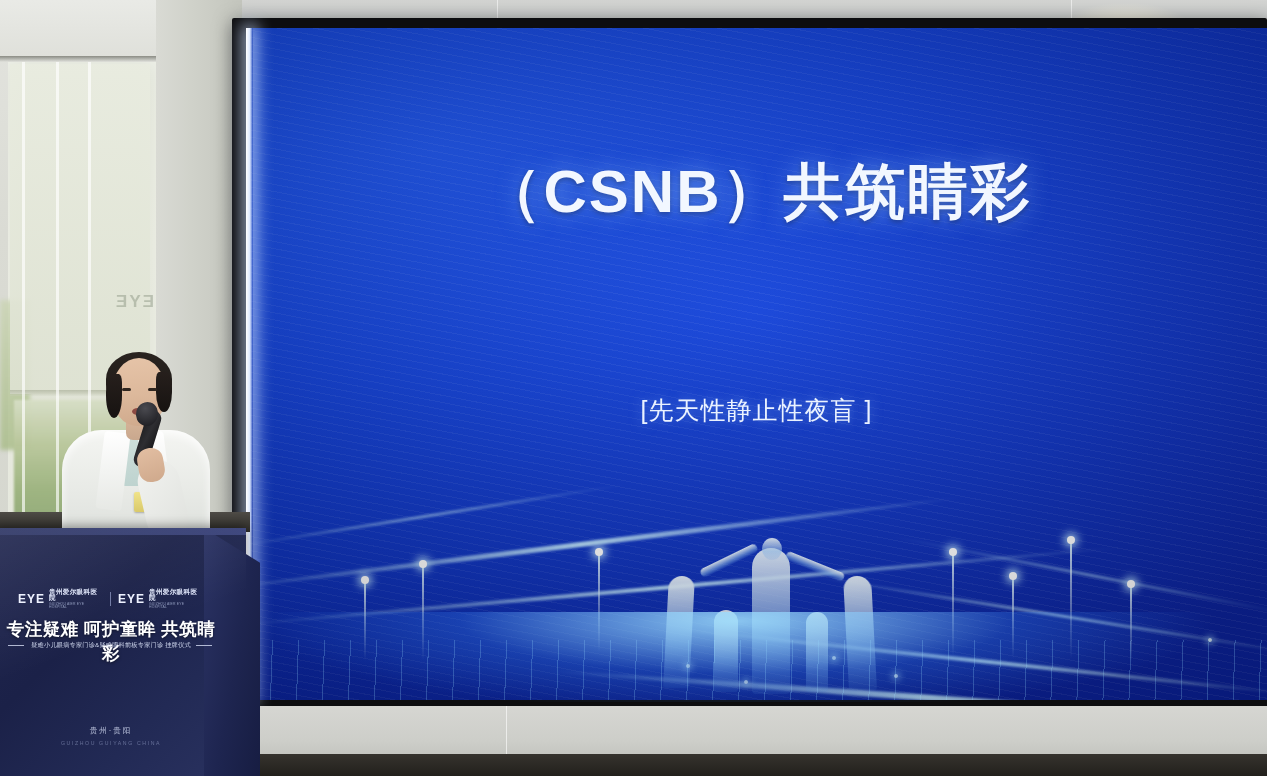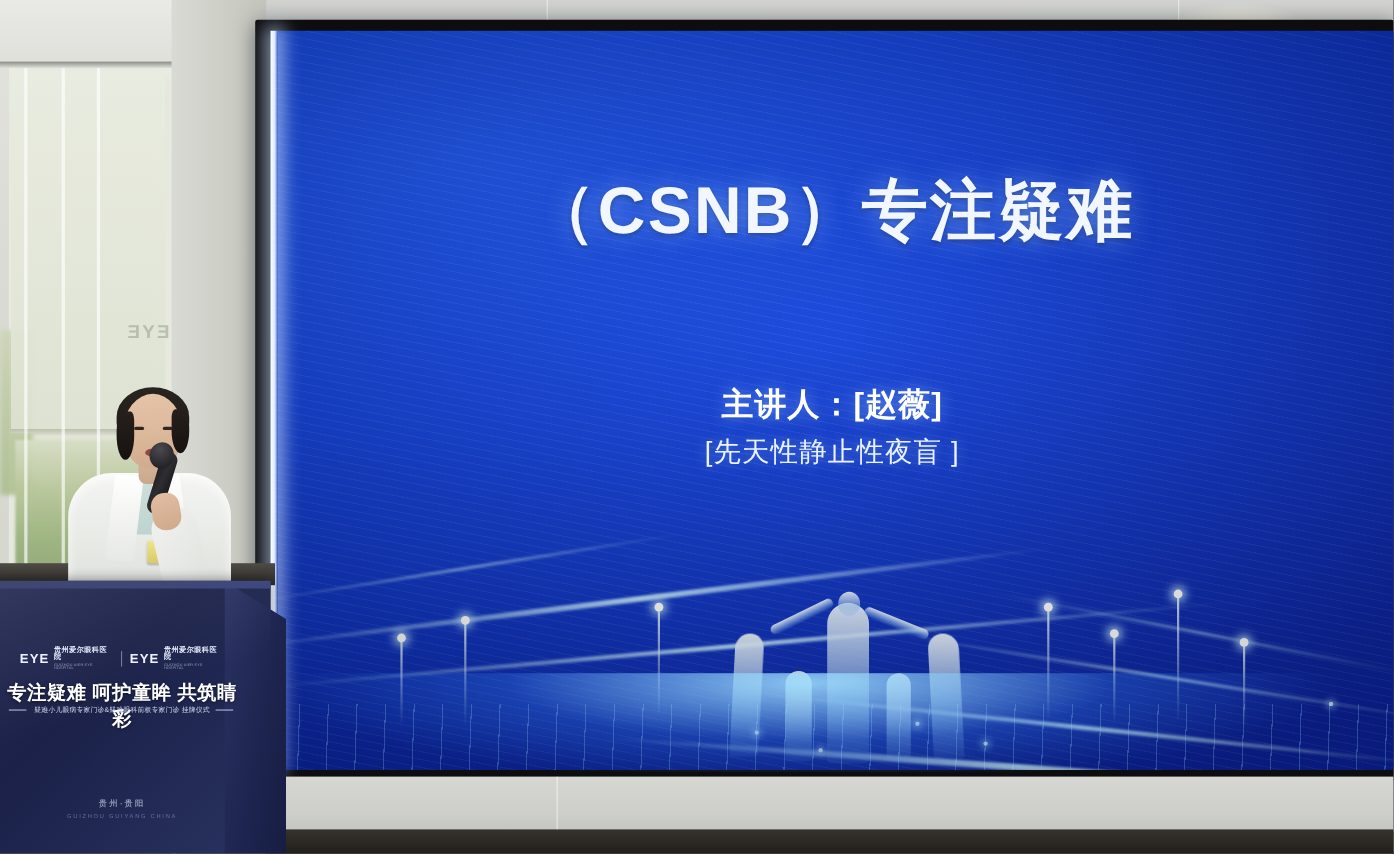--- a/index.html
+++ b/index.html
@@ -234,23 +234,22 @@
     <div class="spark" style="left:962px;top:610px;"></div>
 
     <div class="scr-vignette"></div>
   </div>
 
   <div class="glowfloor"></div>
   <div class="floorgrid"></div>
   <div class="edge-light"></div>
 
   <div class="slide-title">
-    <div>（CSNB）专注疑难</div>
-  </div>
-  <div class="slide-sub1">主讲人：[赵薇]</div>
+    <div>（CSNB）共筑睛彩</div>
+  </div>
   <div class="slide-sub2">[先天性静止性夜盲 ]</div>
 
   <div class="table"></div>
 
   <div class="spk">
     <div class="coat"></div>
     <div class="inner-shirt"></div>
     <div class="coat-lapelL"></div>
     <div class="coat-lapelR"></div>
     <div class="neck"></div>

